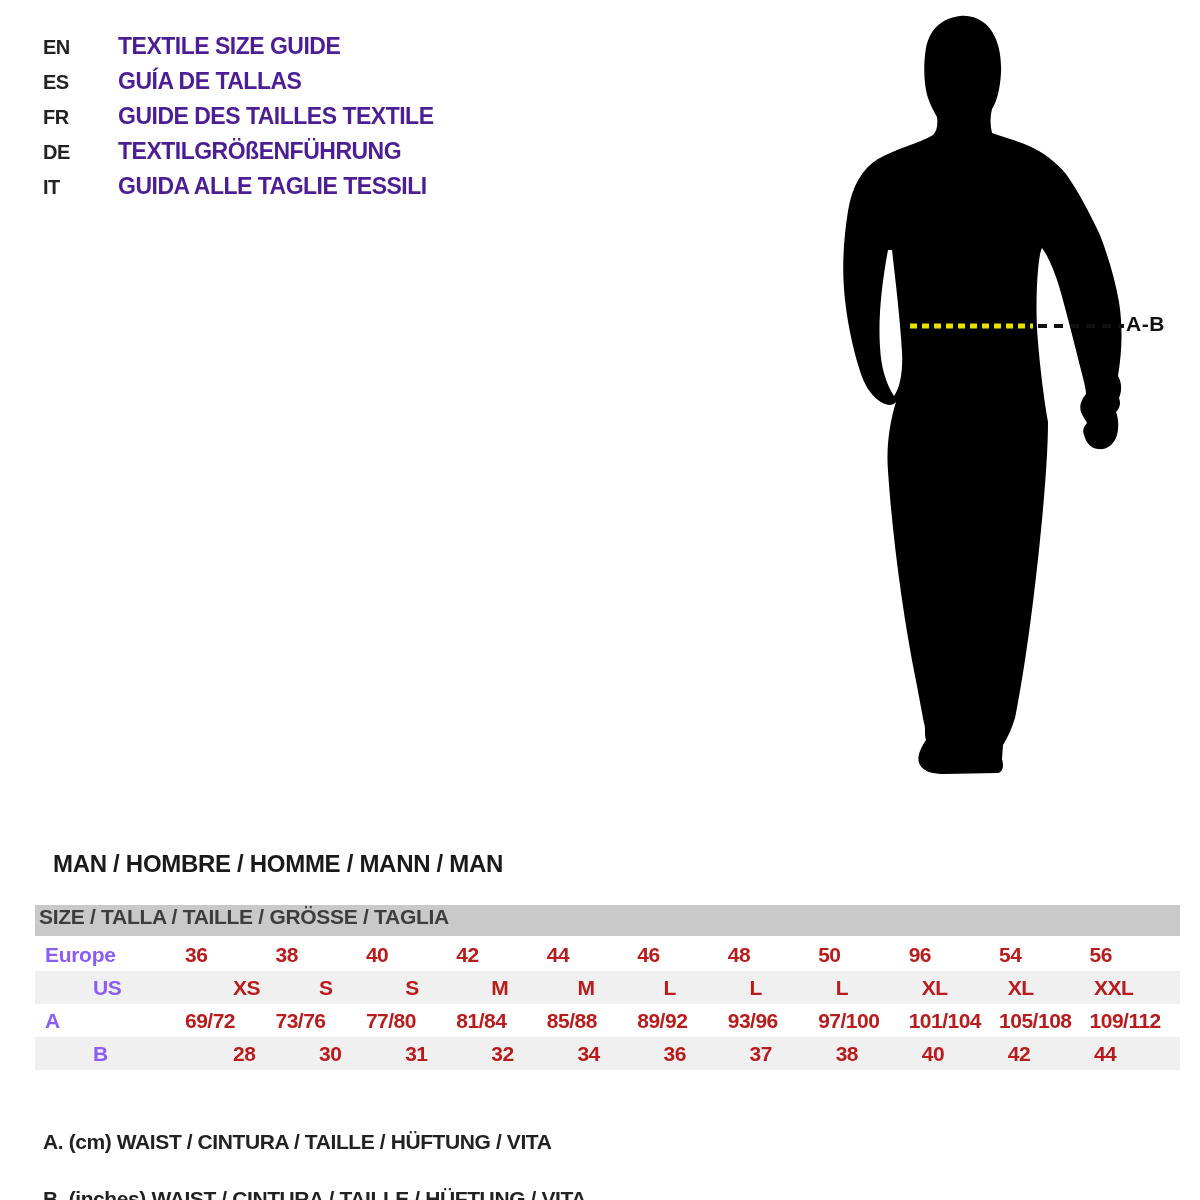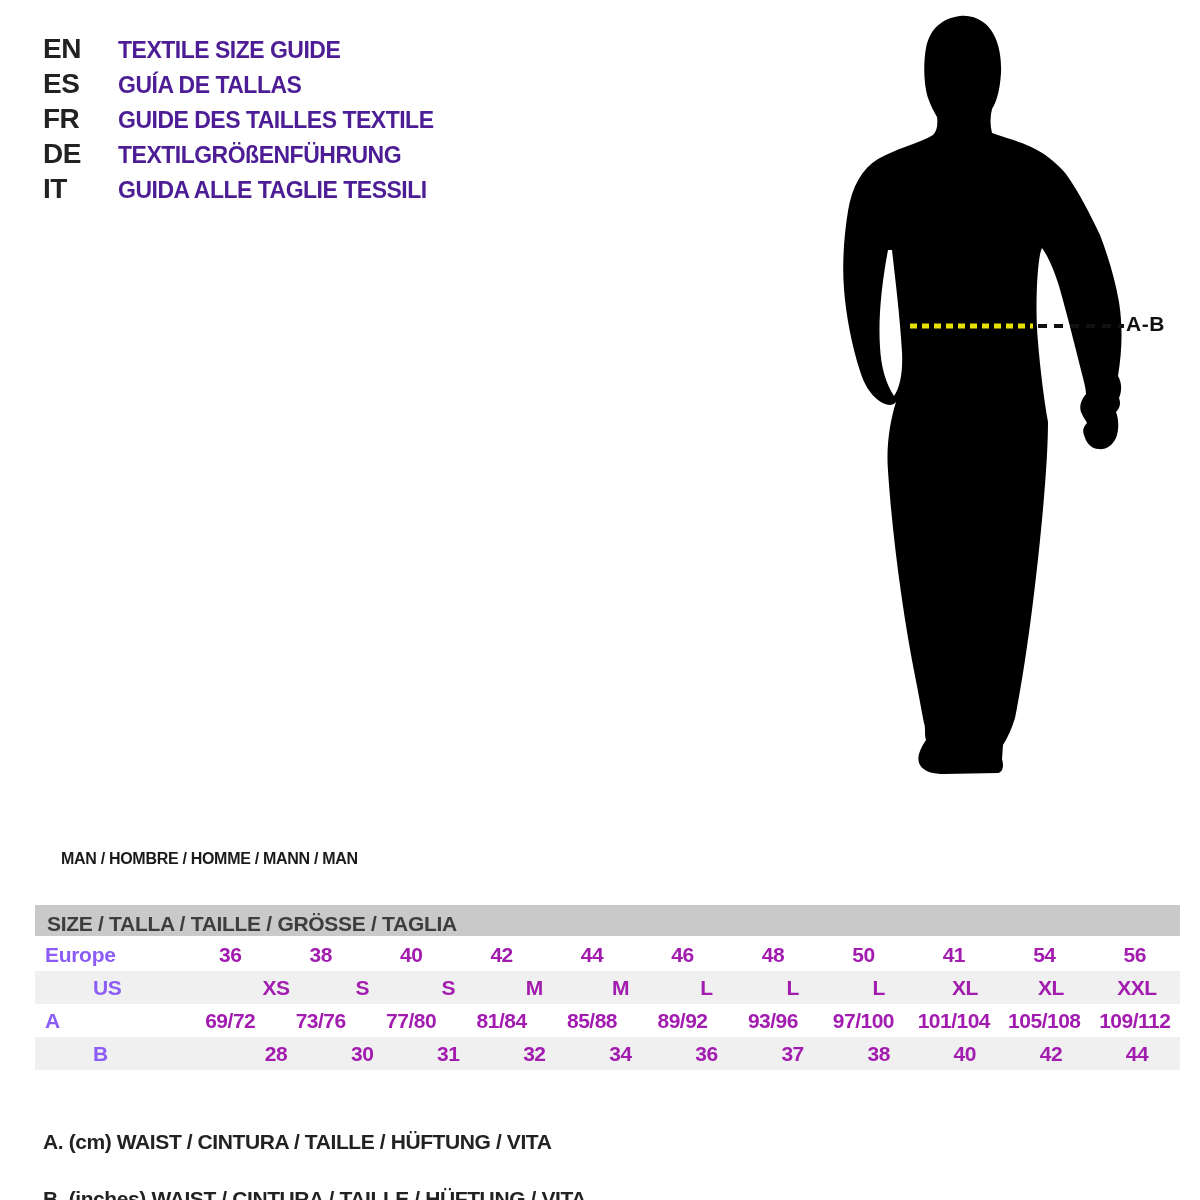--- a/index.html
+++ b/index.html
@@ -6,58 +6,58 @@
   .page {
     position:relative; width:1200px; height:1200px;
     background:#ffffff; overflow:hidden;
     font-family:"Liberation Sans", sans-serif;
     color:#1e1e1e;
   }
   
   .lang-block { position:absolute; left:43px; top:33px; }
   .lang-row { display:flex; height:35px; align-items:baseline; }
   .lang-code {
-    width:75px; font-size:28px; font-weight:bold; letter-spacing:-0.5px; color:#222;
+    width:75px; font-size:20px; font-weight:bold; letter-spacing:-0.5px; color:#222;
   }
   .lang-label {
     font-size:23px; font-weight:bold; letter-spacing:-0.5px; color:#4c1d95; white-space:nowrap;
   }
   .garment-title {
     position:absolute; left:43px; top:221px;
     font-size:26px; font-weight:bold; letter-spacing:-0.3px; color:#1a1a1a; white-space:nowrap;
   }
   
   .silhouette-svg { position:absolute; left:840px; top:0; width:330px; height:785px; }
   .measure-label {
     position:absolute; left:1126px; top:312px;
     font-size:21px; font-weight:bold; letter-spacing:0.5px; color:#111;
   }
   
   .section-title {
-    position:absolute; left:61px; top:850px;
-    font-size:16px; font-weight:bold; letter-spacing:-0.3px; color:#1a1a1a; white-space:nowrap;
+    position:absolute; left:53px; top:850px;
+    font-size:24px; font-weight:bold; letter-spacing:-0.3px; color:#1a1a1a; white-space:nowrap;
   }
   
   .size-table { position:absolute; left:35px; top:905px; width:1145px; }
   .t-head {
-    height:31px; background:#c9c9c9; display:flex; align-items:flex-end;
-    padding-left:12px; box-sizing:border-box; margin-bottom:2px;
+    height:31px; background:#c9c9c9; display:flex; align-items:flex-start;
+    padding-left:4px; box-sizing:border-box; margin-bottom:2px;
   }
   .t-head span {
     font-size:21px; font-weight:bold; letter-spacing:-0.3px; color:#3d3d3d; white-space:nowrap;
   }
   .trow { display:flex; height:33px; align-items:center; box-sizing:border-box; }
   .trow.stripe { background:#f0f0f0;padding-left:48px; }
   .t-label {
     width:150px; padding-left:10px; box-sizing:border-box;
     font-size:21px; font-weight:bold; letter-spacing:-0.3px; color:#8b5cf6;
   }
   .t-cell {
-    flex:1; text-align:center;
-    font-size:21px; font-weight:bold; letter-spacing:-0.5px; color:#a21caf; white-space:nowrap;
+    flex:1; 
+    font-size:21px; font-weight:bold; letter-spacing:-0.5px; color:#b91c1c; white-space:nowrap;
   }
   
   .footnotes { position:absolute; left:43px; top:1106px; }
   .footnote {
     height:33px; font-size:21px; font-weight:bold; letter-spacing:-0.4px; color:#222; white-space:nowrap;margin-top:24px;
   }
 </style>
 </head>
 <body>
 
@@ -121,21 +121,21 @@
     <div class="trow">
       <div class="t-label">Europe</div>
       <div class="t-cell">36</div>
       <div class="t-cell">38</div>
       <div class="t-cell">40</div>
       <div class="t-cell">42</div>
       <div class="t-cell">44</div>
       <div class="t-cell">46</div>
       <div class="t-cell">48</div>
       <div class="t-cell">50</div>
-      <div class="t-cell">41</div>
+      <div class="t-cell">96</div>
       <div class="t-cell">54</div>
       <div class="t-cell">56</div>
     </div>
 
     <div class="trow stripe">
       <div class="t-label">US</div>
       <div class="t-cell">XS</div>
       <div class="t-cell">S</div>
       <div class="t-cell">S</div>
       <div class="t-cell">M</div>

